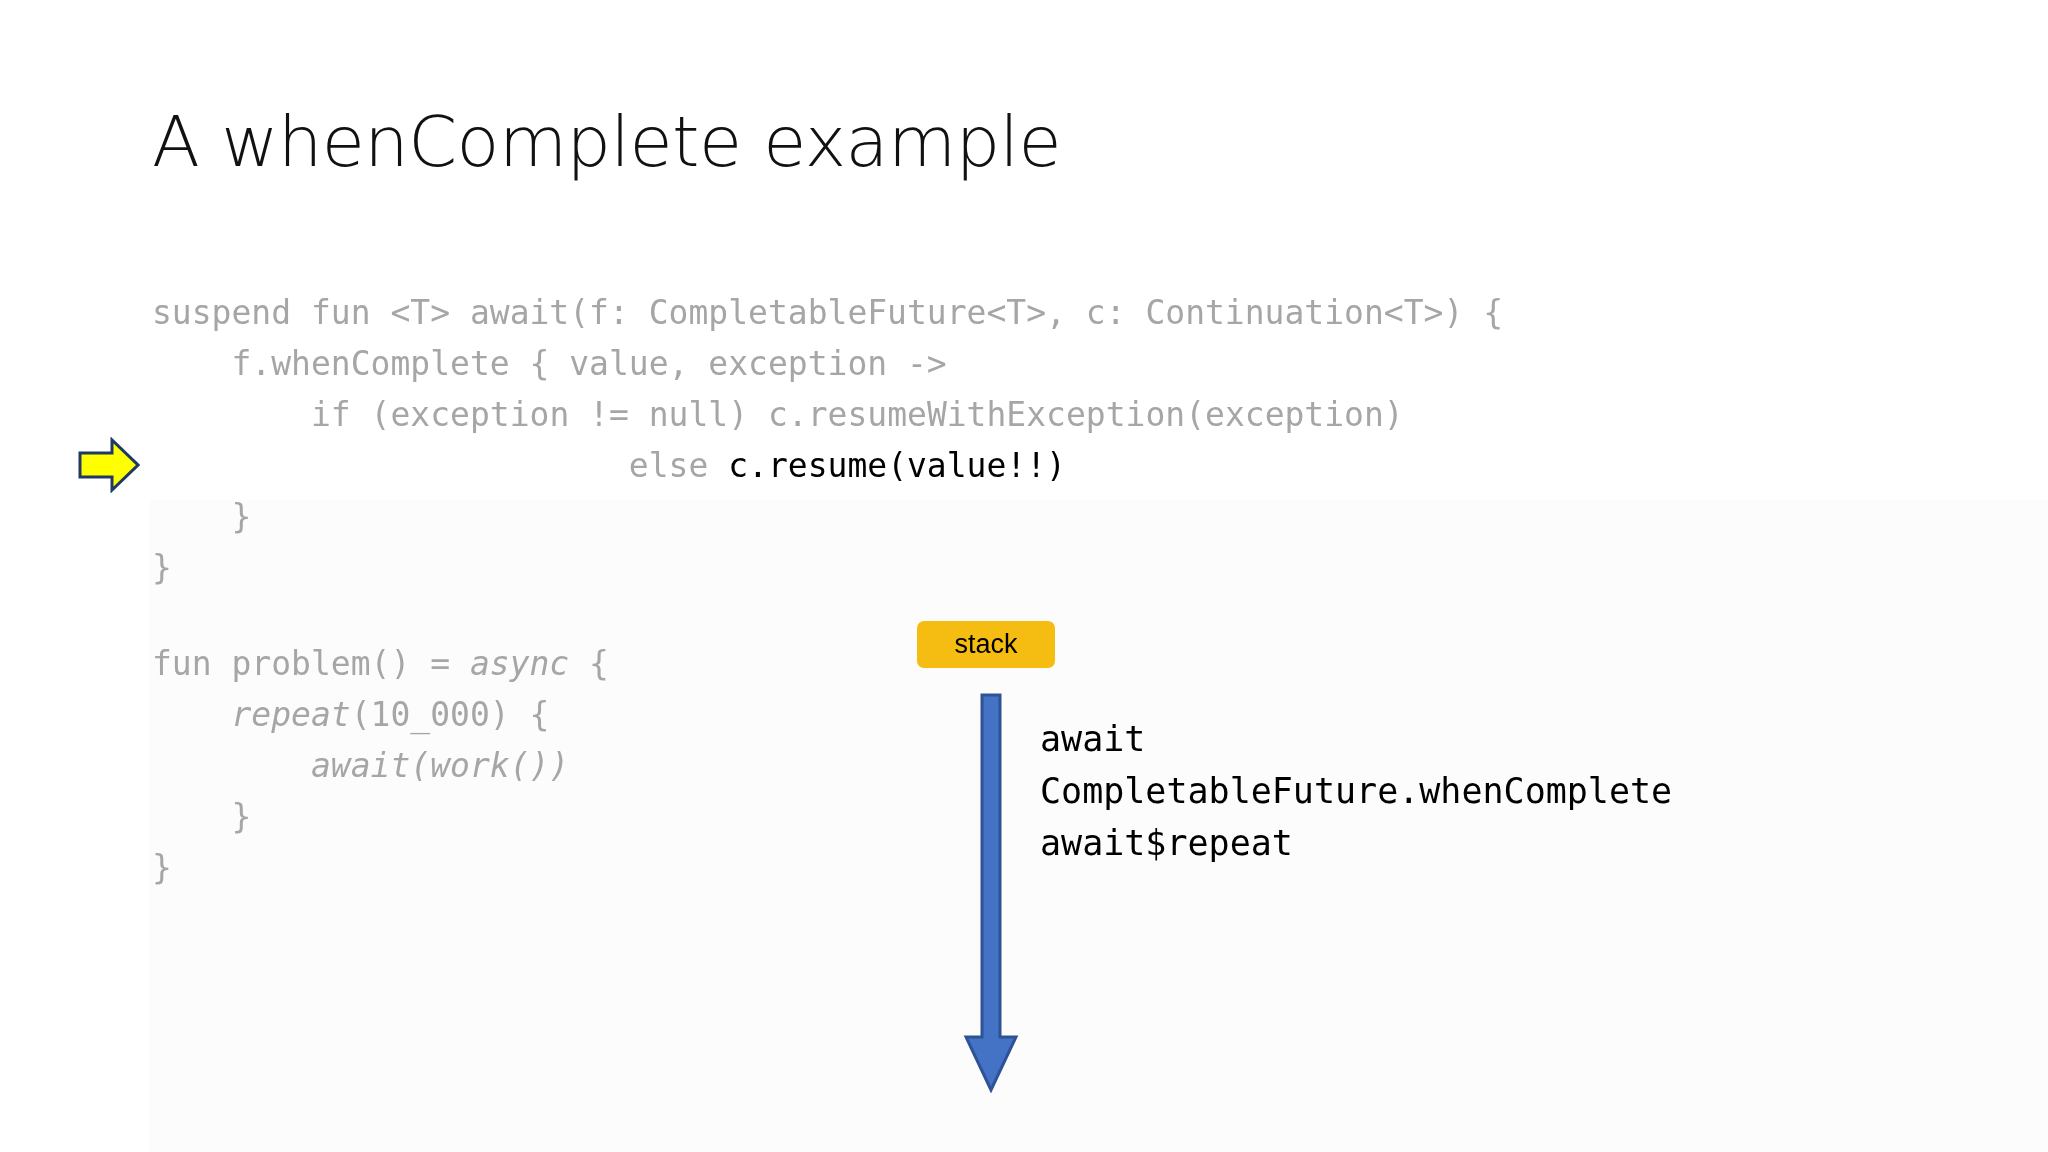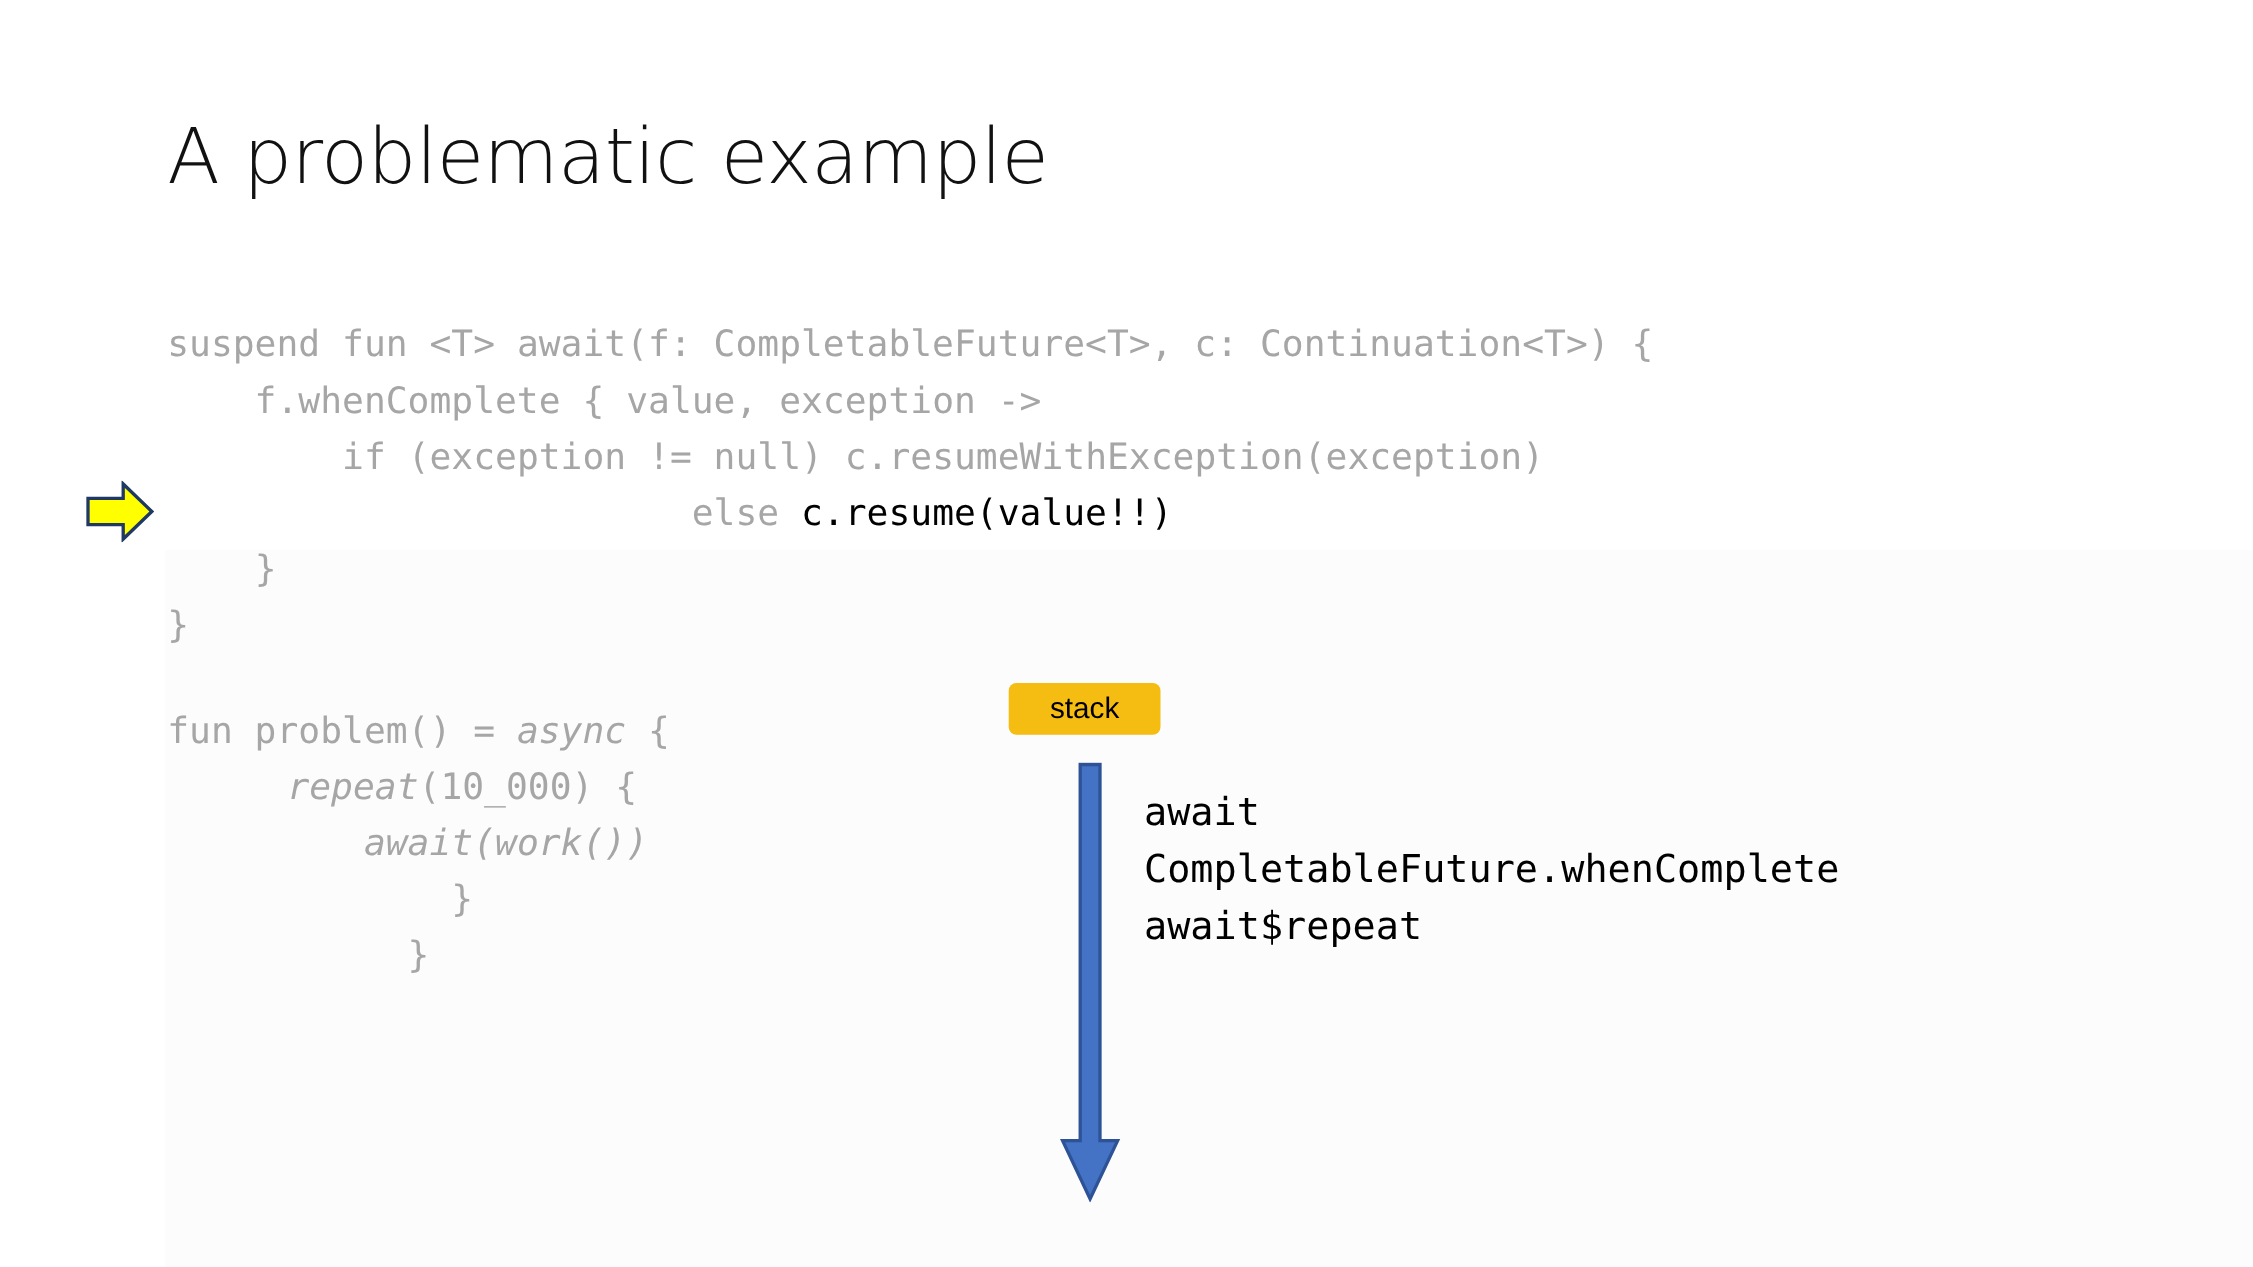--- a/index.html
+++ b/index.html
@@ -43,21 +43,21 @@
   .code-block {
     position: absolute;
     font-family: "DejaVu Sans Mono", monospace;
     font-size: 33px;
     line-height: 51px;
     color: #a6a6a6;
     white-space: pre;
     letter-spacing: 0px;
   }
   #code-top { left: 152px; top: 287px; }
-  #code-bottom { left: 152px; top: 638px; text-align: center; }
+  #code-bottom { left: 152px; top: 638px; }
 
   .code-line { white-space: pre; }
   .kw { font-weight: normal; color: #a6a6a6; }
   .it { font-style: italic; color: #a6a6a6; }
   .hl { color: #000000; }
 
   
   .yellow-arrow {
     position: absolute;
     left: 78px;
@@ -103,21 +103,21 @@
     color: #000000;
     white-space: pre;
   }
   .stack-entry { white-space: pre; }
 </style>
 </head>
 <body>
 
 <div class="content-placeholder"></div>
 
-<div class="slide-title">A problematic example</div>
+<div class="slide-title">A whenComplete example</div>
 
 <div class="code-block" id="code-top"><div class="code-line"><span class="kw">suspend fun </span><span>&lt;T&gt; await(f: CompletableFuture&lt;T&gt;, c: Continuation&lt;T&gt;) </span><span class="kw">{</span></div><div class="code-line"><span>    f.whenComplete </span><span class="kw">{</span><span> value, exception </span><span class="kw">-&gt;</span></div><div class="code-line"><span>        </span><span class="kw">if</span><span> (exception != </span><span class="kw">null</span><span>) c.resumeWithException(exception)</span></div><div class="code-line"><span>                        </span><span class="kw">else</span><span> </span><span class="hl">c.resume(value!!)</span></div><div class="code-line"><span>    </span><span class="kw">}</span></div><div class="code-line"><span class="kw">}</span></div></div>
 
 <div class="code-block" id="code-bottom"><div class="code-line"><span class="kw">fun</span><span> problem() = </span><span class="it">async</span><span> </span><span class="kw">{</span></div><div class="code-line"><span>    </span><span class="it">repeat</span><span>(10_000) </span><span class="kw">{</span></div><div class="code-line"><span>        </span><span class="it">await(work())</span></div><div class="code-line"><span>    </span><span class="kw">}</span></div><div class="code-line"><span class="kw">}</span></div></div>
 
 <div class="yellow-arrow">
   <svg width="62" height="56" viewBox="0 0 62 56" xmlns="http://www.w3.org/2000/svg">
     <polygon points="2,16 34,16 34,3 60,28 34,53 34,40 2,40" fill="#ffff00" stroke="#1f3864" stroke-width="3" stroke-linejoin="miter"></polygon>
   </svg>
 </div>

